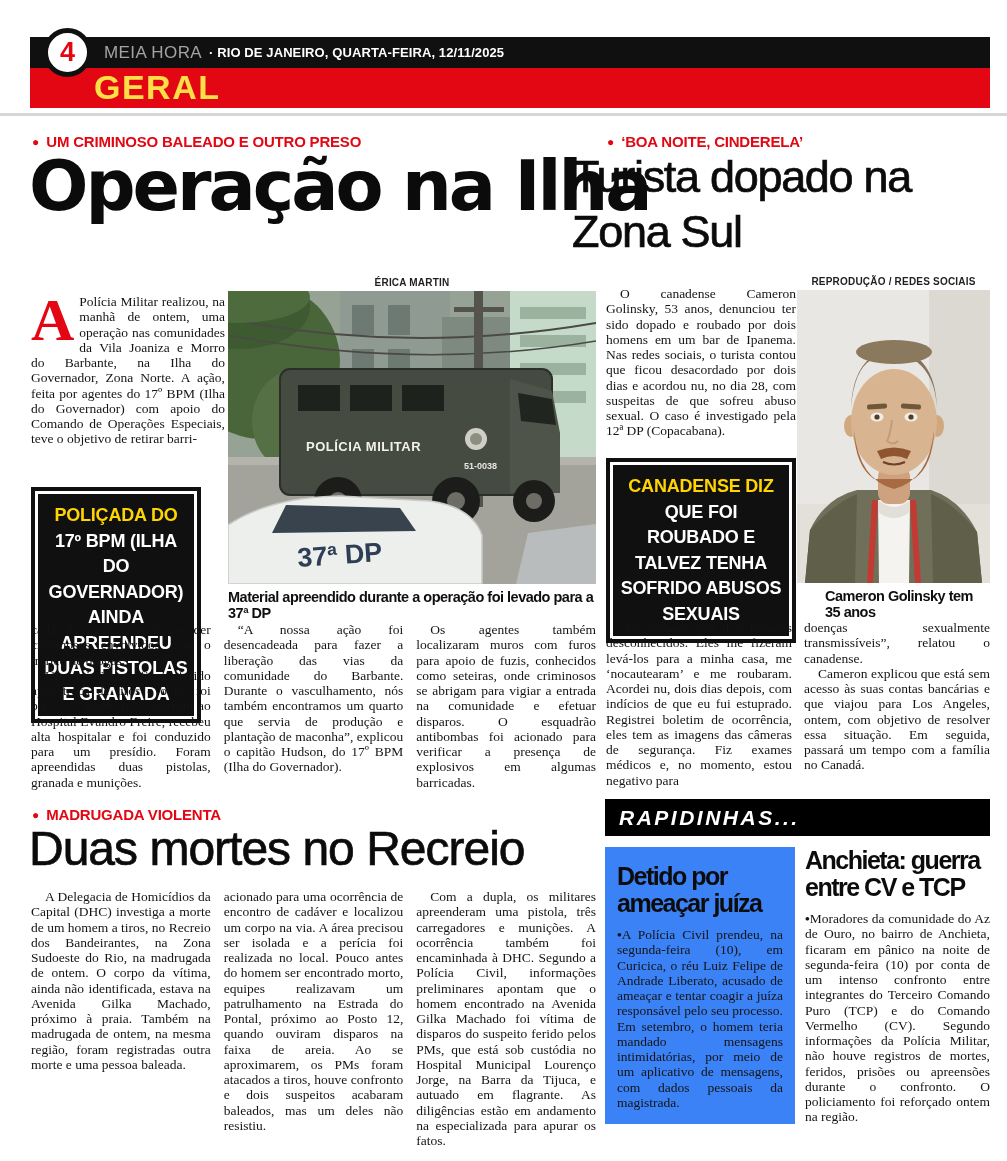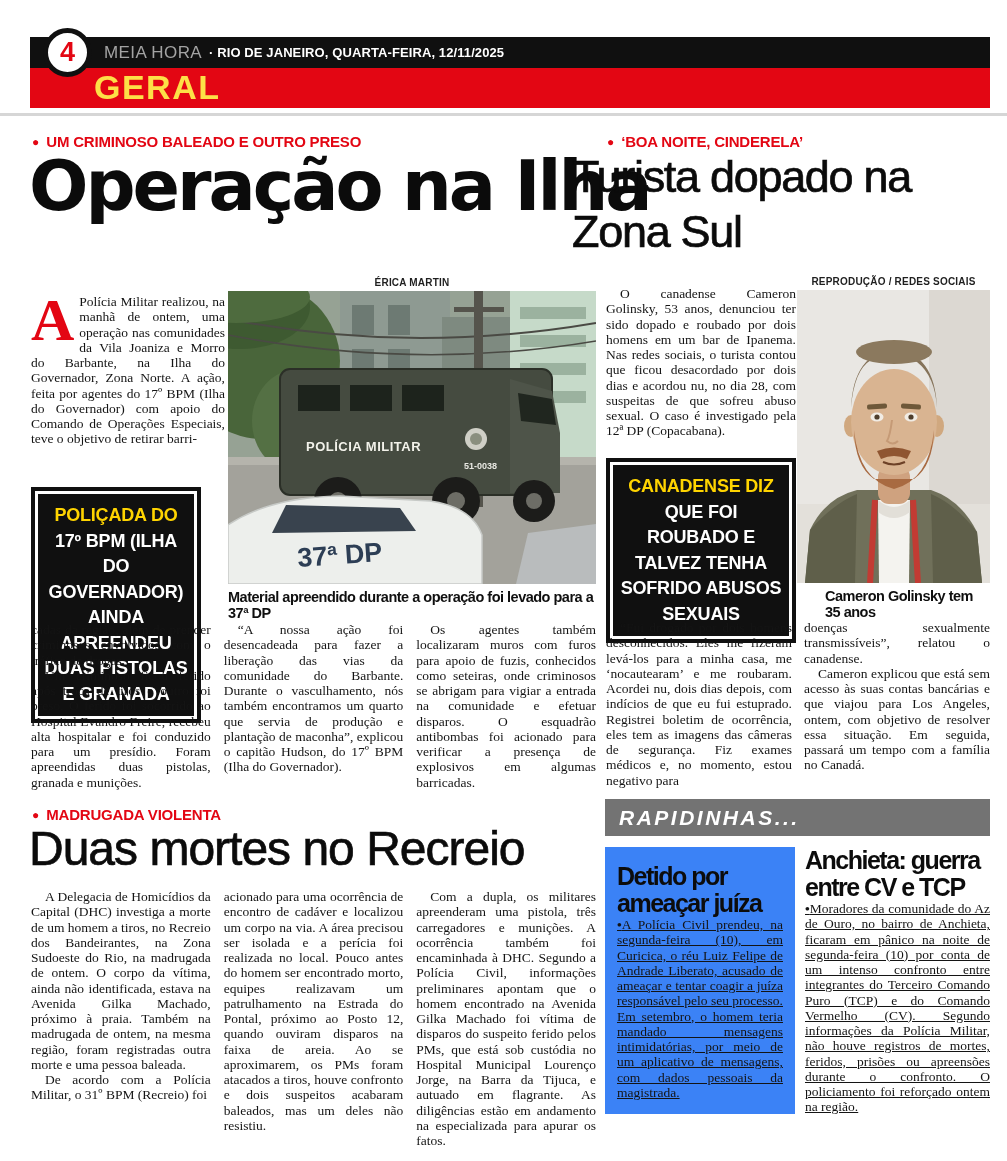--- a/index.html
+++ b/index.html
@@ -68,28 +68,28 @@
   .t-cols > div { flex:1; }
 
   
   .r-kicker { position:absolute; left:32px; top:806px; }
   .r-headline { position:absolute; left:29px; top:824px; width:570px; font-size:48px; font-weight:400;
                 letter-spacing:-1px; line-height:1.05; color:#0b0b0b; -webkit-text-stroke:.7px #0b0b0b; }
   .r-cols { position:absolute; left:31px; top:889px; width:565px; display:flex; gap:13px; }
   .r-cols > div { flex:1; }
 
   
-  .rap-bar { position:absolute; left:605px; top:799px; width:385px; height:37px; background:#737373;
+  .rap-bar { position:absolute; left:605px; top:799px; width:385px; height:37px; background:#000000;
              display:flex; align-items:center; }
   .rap-title { color:#fff; font-style:italic; font-weight:bold; font-size:21px; letter-spacing:2.5px;
                margin-left:14px; }
   .rap-gray { position:absolute; left:605px; top:847px; width:190px; background:#3b82f6; padding:16px 12px 14px; }
   .rap-right { position:absolute; left:805px; top:847px; width:185px; }
   .mini-headline { font-weight:bold; font-size:25px; letter-spacing:-1.5px; line-height:1.08; color:#0c0c0c; }
-  .mini-body { margin-top:0;text-decoration:underline; }
+  .mini-body { margin-top:10px; }
   .mini-body .b { font-weight:bold; }
 </style>
 </head>
 <body>
 
 <div id="page">
 
   <div class="topbar">
     <div class="pagenum">
       <span>4</span>
@@ -255,21 +255,20 @@
 
   <div class="kicker r-kicker">
     <span class="kbullet">●</span>
     <span class="ktext">MADRUGADA VIOLENTA</span>
   </div>
   <div class="r-headline">Duas mortes no Recreio</div>
 
   <div class="r-cols">
     <div class="serif">
       <p class="indent">A Delegacia de Homicídios da Capital (DHC) investiga a morte de um homem a tiros, no Recreio dos Bandeirantes, na Zona Sudoeste do Rio, na madrugada de ontem. O corpo da vítima, ainda não identificada, estava na Avenida Gilka Machado, próximo à praia. Também na madrugada de ontem, na mesma região, foram registradas outra morte e uma pessoa baleada.</p>
-      <p>De acordo com a Polícia Militar, o 31º BPM (Recreio) foi</p>
     </div>
     <div class="serif">
       <p>acionado para uma ocorrência de encontro de cadáver e localizou um corpo na via. A área precisou ser isolada e a perícia foi realizada no local. Pouco antes do homem ser encontrado morto, equipes realizavam um patrulhamento na Estrada do Pontal, próximo ao Posto 12, quando ouviram disparos na faixa de areia. Ao se aproximarem, os PMs foram atacados a tiros, houve confronto e dois suspeitos acabaram baleados, mas um deles não resistiu.</p>
     </div>
     <div class="serif">
       <p class="indent">Com a dupla, os militares apreenderam uma pistola, três carregadores e munições. A ocorrência também foi encaminhada à DHC. Segundo a Polícia Civil, informações preliminares apontam que o homem encontrado na Avenida Gilka Machado foi vítima de disparos do suspeito ferido pelos PMs, que está sob custódia no Hospital Municipal Lourenço Jorge, na Barra da Tijuca, e autuado em flagrante. As diligências estão em andamento na especializada para apurar os fatos.</p>
     </div>
   </div>
 
   <div class="rap-bar">

